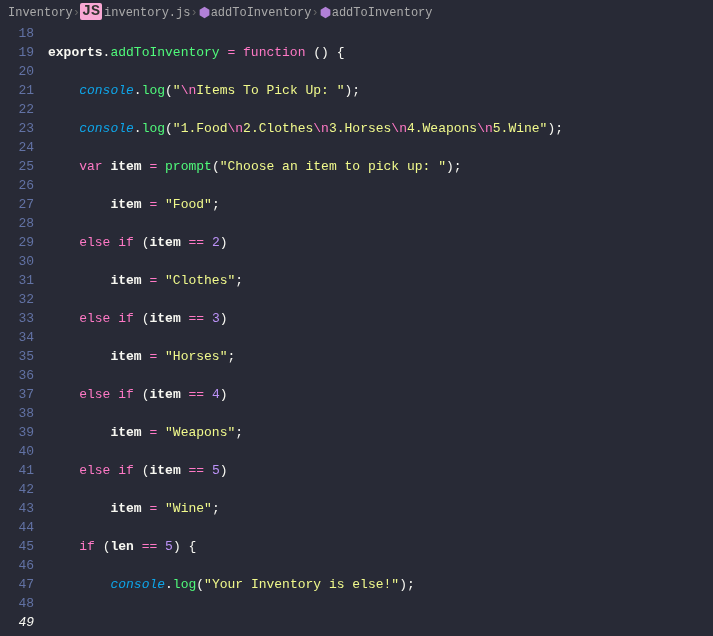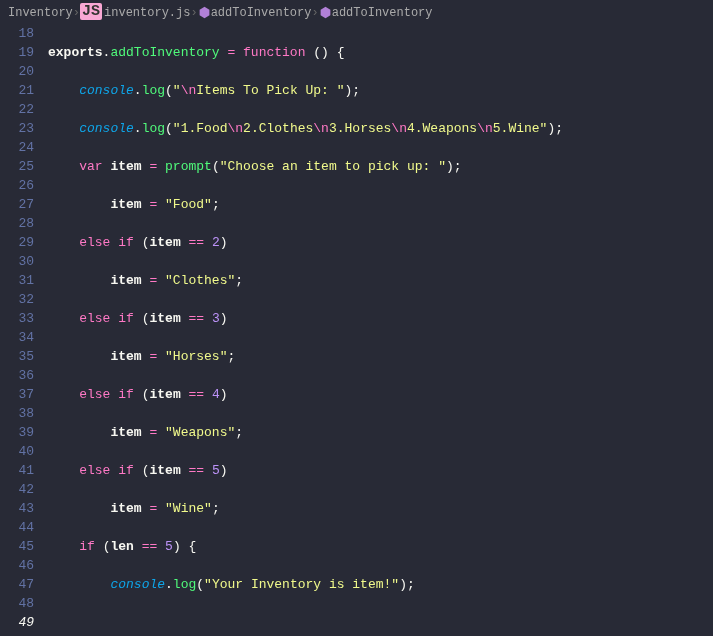--- a/index.html
+++ b/index.html
@@ -130,21 +130,21 @@
 <div class="line">        <span class="v">item</span><span class="o"> = </span><span class="s">"<span>Food</span>"</span><span class="p">;</span></div>
 <div class="line">    <span class="k">else</span> <span class="k">if</span> <span class="p">(</span><span class="v">item</span> <span class="o">==</span> <span class="n">2</span><span class="p">)</span></div>
 <div class="line">        <span class="v">item</span><span class="o"> = </span><span class="s">"<span>Clothes</span>"</span><span class="p">;</span></div>
 <div class="line">    <span class="k">else</span> <span class="k">if</span> <span class="p">(</span><span class="v">item</span> <span class="o">==</span> <span class="n">3</span><span class="p">)</span></div>
 <div class="line">        <span class="v">item</span><span class="o"> = </span><span class="s">"<span>Horses</span>"</span><span class="p">;</span></div>
 <div class="line">    <span class="k">else</span> <span class="k">if</span> <span class="p">(</span><span class="v">item</span> <span class="o">==</span> <span class="n">4</span><span class="p">)</span></div>
 <div class="line">        <span class="v">item</span><span class="o"> = </span><span class="s">"<span>Weapons</span>"</span><span class="p">;</span></div>
 <div class="line">    <span class="k">else</span> <span class="k">if</span> <span class="p">(</span><span class="v">item</span> <span class="o">==</span> <span class="n">5</span><span class="p">)</span></div>
 <div class="line">        <span class="v">item</span><span class="o"> = </span><span class="s">"<span>Wine</span>"</span><span class="p">;</span></div>
 <div class="line">    <span class="k">if</span> <span class="p">(</span><span class="v">len</span> <span class="o">==</span> <span class="n">5</span><span class="p">)</span> <span class="p">{</span></div>
-<div class="line">        <span class="b">console</span><span class="p">.</span><span class="f">log</span><span class="p">(</span><span class="s">"<span>Your Inventory is item!</span>"</span><span class="p">)</span><span class="p">;</span></div>
+<div class="line">        <span class="b">console</span><span class="p">.</span><span class="f">log</span><span class="p">(</span><span class="s">"<span>Your Inventory is else!</span>"</span><span class="p">)</span><span class="p">;</span></div>
 
 
 
 
 
 
 
 
 
 

